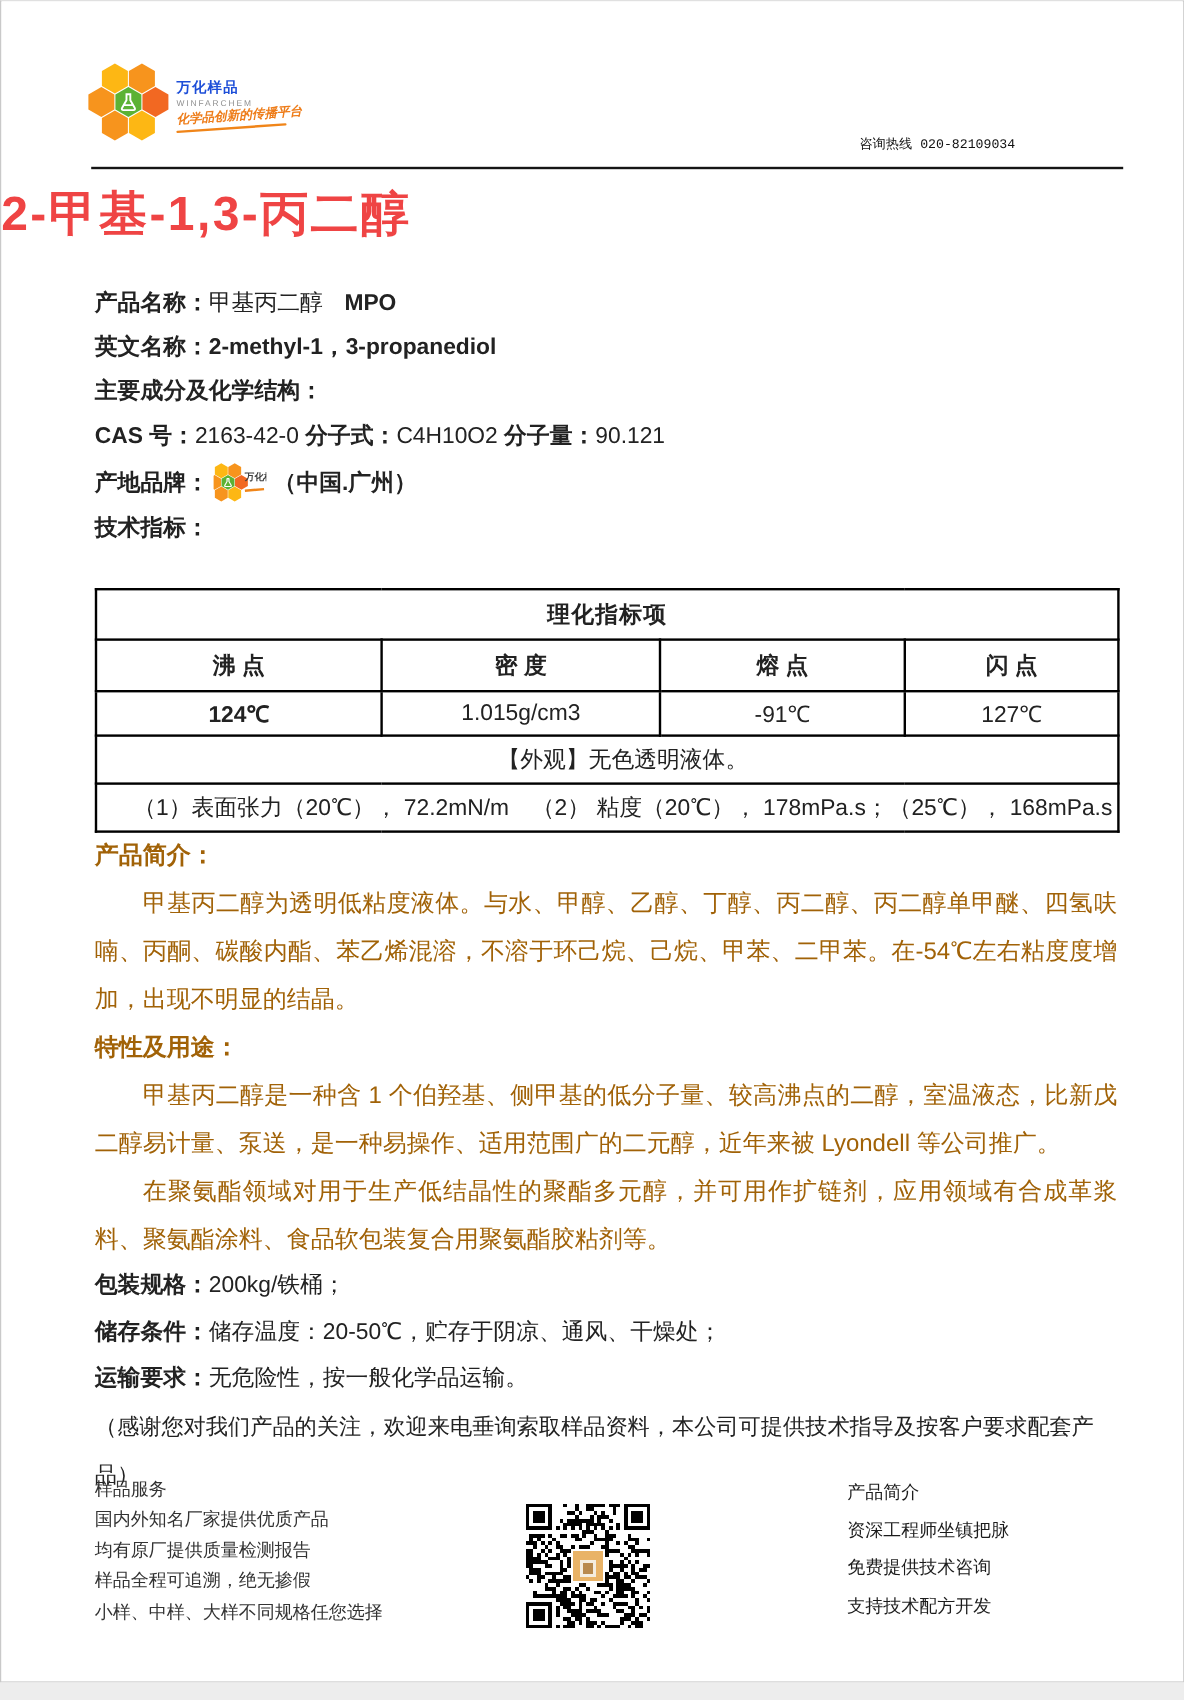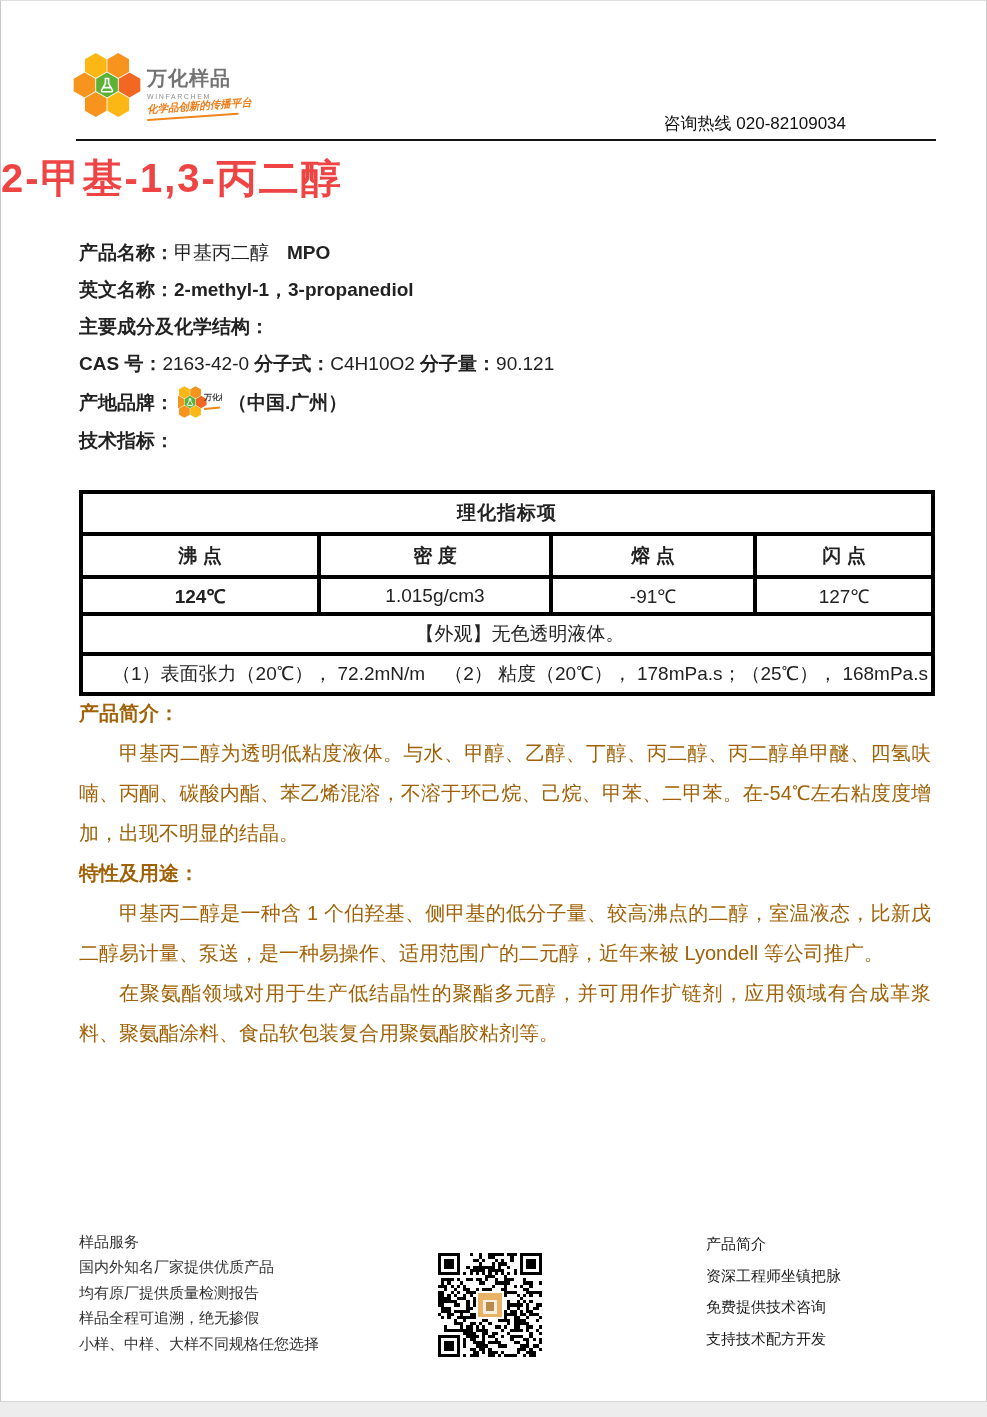--- a/index.html
+++ b/index.html
@@ -17,47 +17,47 @@
     border: 1px solid #c9c9c9;
     border-top-color: #e0e0e0;
     border-bottom-color: #d6d6d6;
     overflow: hidden;
   }
 
   
   .logo-block { position: absolute; left: 72px; top: 44px; display: flex; align-items: flex-start; }
   .logo-hex { width: 70px; height: 74px; }
   .logo-text { margin-left: 4px; margin-top: 20px; }
-  .logo-name { font-size: 20px; font-weight: 700; color: #737373; letter-spacing: 1px; }
+  .logo-name { font-size: 12px; font-weight: 700; color: #1d4ed8; letter-spacing: 1px; }
   .logo-sub  { font-size: 7px; color: #8f8f8f; letter-spacing: 1.6px; margin-top: 1px; }
   .logo-slogan { font-size: 10.5px; font-style: italic; color: #ee7d1a; margin-top: 3px;
                  transform: rotate(-4deg); transform-origin: left center; white-space: nowrap; font-weight: 700;}
   .logo-swoosh { height: 2px; background: #f08519; width: 92px; margin-top: 2px;
                  transform: rotate(-4deg); transform-origin: left center; border-radius: 2px; }
 
   .hotline { position: absolute; top: 111px; right: 140px;
-             font-family: Liberation Sans, sans-serif; font-size: 17px; color: #111; }
+             font-family: Liberation Mono, monospace; font-size: 11px; color: #111; }
   .rule { position: absolute; top: 138px; left: 75px; width: 860px; height: 2px; background: #151515; }
 
   .doc-title { position: absolute; top: 150px; left: 0; width: 100%;
                font-size: 40px; font-weight: 700; color: #ef4444; letter-spacing: 2px; }
 
   
   .info { position: absolute; top: 233px; left: 78px; width: 852px; font-size: 19px; }
   .info .line { line-height: 37px; white-space: pre-wrap; }
   .info .lbl { font-weight: 700; }
   .info .v-b { font-weight: 700; }
   .gap { display: inline-block; width: 18px; }
   .brand-line { display: flex; align-items: center; height: 40px; line-height: 40px; }
   .mini-logo { width: 44px; height: 38px; margin: 0 6px 0 4px; flex: 0 0 auto; }
 
   
   table.spec { position: absolute; top: 489px; left: 78px; width: 852px;
                border-collapse: collapse; table-layout: fixed; }
-  table.spec th, table.spec td { border: 4px solid #000000; text-align: center; font-size: 19px; color: #222; }
+  table.spec th, table.spec td { border: 2px solid #000000; text-align: center; font-size: 19px; color: #222; }
   .t-title { height: 42px; font-size: 22px; font-weight: 700; letter-spacing: 1px; }
   .t-head th { height: 43px; font-weight: 700; }
   .t-val td  { height: 37px; font-weight: 400; }
   .t-val td.bold { font-weight: 700; }
   .t-note td { height: 40px; text-align: left; padding-left: 26px; font-weight: 400; white-space: pre-wrap; }
 
   
   .sections { position: absolute; top: 692px; left: 78px; width: 852px; font-size: 20px; color: #a16207; }
   .sec-title { font-weight: 700; line-height: 40px; font-size: 20px; }
   .para { line-height: 40px; text-align: justify; text-indent: 2em; }
@@ -168,20 +168,26 @@
     </table>
 
   <div class="sections">
     <div class="sec-title">产品简介：</div>
     <p class="para">甲基丙二醇为透明低粘度液体。与水、甲醇、乙醇、丁醇、丙二醇、丙二醇单甲醚、四氢呋喃、丙酮、碳酸内酯、苯乙烯混溶，不溶于环己烷、己烷、甲苯、二甲苯。在-54℃左右粘度度增加，出现不明显的结晶。</p>
     <div class="sec-title">特性及用途：</div>
     <p class="para">甲基丙二醇是一种含 1 个伯羟基、侧甲基的低分子量、较高沸点的二醇，室温液态，比新戊二醇易计量、泵送，是一种易操作、适用范围广的二元醇，近年来被 Lyondell 等公司推广。</p>
     <p class="para">在聚氨酯领域对用于生产低结晶性的聚酯多元醇，并可用作扩链剂，应用领域有合成革浆料、聚氨酯涂料、食品软包装复合用聚氨酯胶粘剂等。</p>
   </div>
 
+  <div class="specs">
+    <div class="line"><span class="lbl">包装规格：</span><span>200kg/铁桶；</span></div>
+    <div class="line"><span class="lbl">储存条件：</span><span>储存温度：20-50℃，贮存于阴凉、通风、干燥处；</span></div>
+    <div class="line"><span class="lbl">运输要求：</span><span>无危险性，按一般化学品运输。</span></div>
+    <div class="thanks">（感谢您对我们产品的关注，欢迎来电垂询索取样品资料，本公司可提供技术指导及按客户要求配套产品）</div>
+  </div>
 
   <div class="f-left">
     <div>样品服务</div>
     <div>国内外知名厂家提供优质产品</div>
     <div>均有原厂提供质量检测报告</div>
     <div>样品全程可追溯，绝无掺假</div>
     <div>小样、中样、大样不同规格任您选择</div>
   </div>
 
   <svg class="f-qr" id="qr" viewBox="0 0 33 33" shape-rendering="crispEdges">

